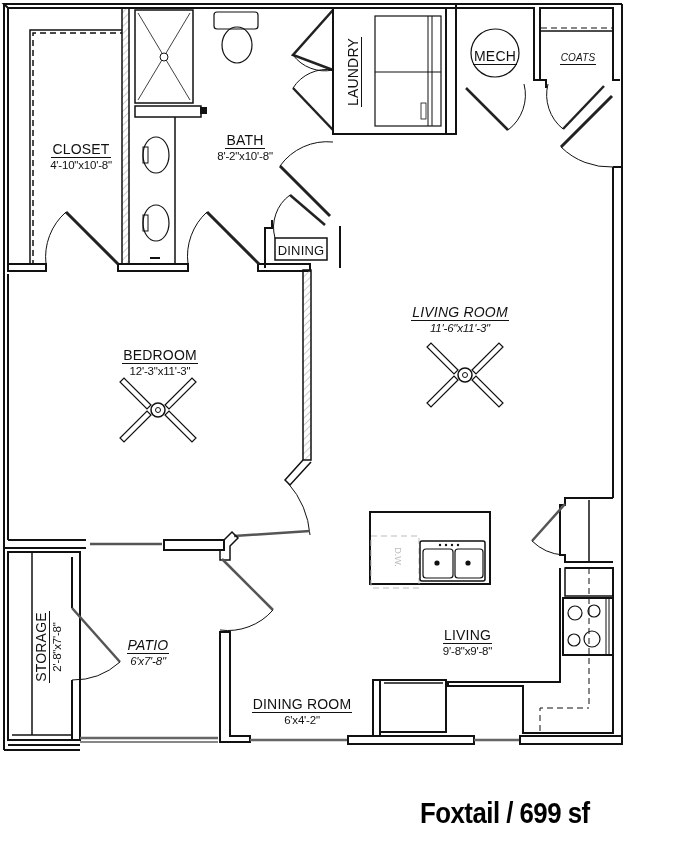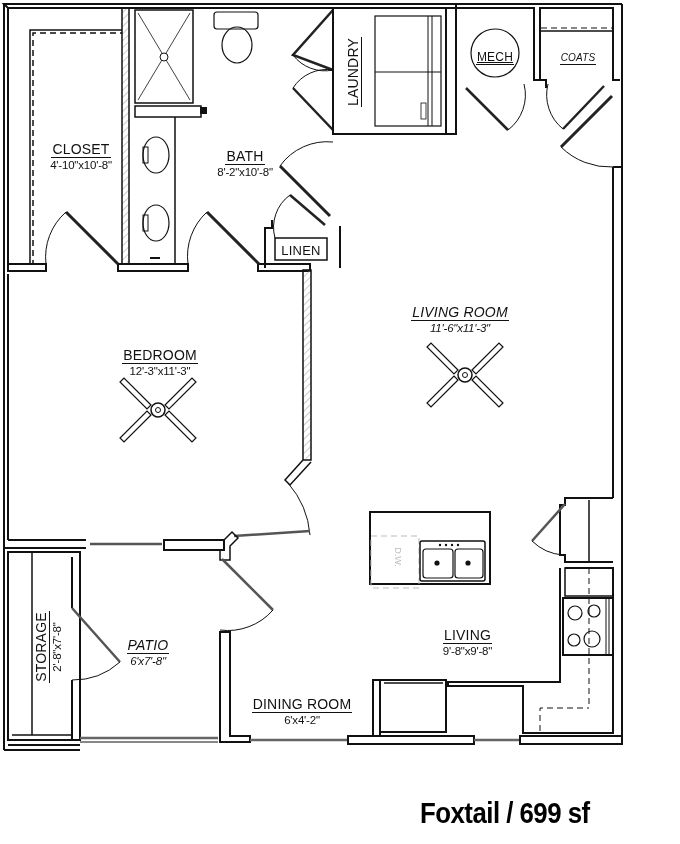--- a/index.html
+++ b/index.html
@@ -213,35 +213,35 @@
         <polygon points="7,5 34,32 38,28 11,1"></polygon>
       </g>
     </g>
   </g>
 </svg>
 
 <div class="lbl" style="left:36px; top:141px; width:90px;text-align:center;">
   <span class="name">CLOSET</span>
   <span class="dim">4'-10"x10'-8"</span>
 </div>
-<div class="lbl" style="left:200px; top:148px; width:90px;">
+<div class="lbl" style="left:200px; top:132px; width:90px;">
   <span class="name">BATH</span>
   <span class="dim">8'-2"x10'-8"</span>
 </div>
 <div class="lbl vert" style="left:310px; top:62px; width:90px; height:20px;">
   <span class="name">LAUNDRY</span>
 </div>
 <div class="lbl" style="left:470px; top:48px; width:50px;">
-  <span class="name" style="font-size:12px;text-decoration:underline;">MECH</span>
+  <span class="name" style="font-size:14px;">MECH</span>
 </div>
 <div class="lbl" style="left:548px; top:48px; width:60px;">
   <span class="name" style="font-size:10px;font-style:italic;">COATS</span>
 </div>
 <div class="lbl" style="left:276px; top:242px; width:50px;">
-  <span class="name" style="font-size:13px; border-bottom:none;">LINEN</span>
+  <span class="name" style="font-size:13px; border-bottom:none;">DINING</span>
 </div>
 <div class="lbl" style="left:110px; top:347px; width:100px;">
   <span class="name">BEDROOM</span>
   <span class="dim">12'-3"x11'-3"</span>
 </div>
 <div class="lbl" style="left:405px; top:304px; width:110px;font-style:italic;">
   <span class="name">LIVING ROOM</span>
   <span class="dim">11'-6"x11'-3"</span>
 </div>
 <div class="lbl" style="left:420px; top:627px; width:95px;">

